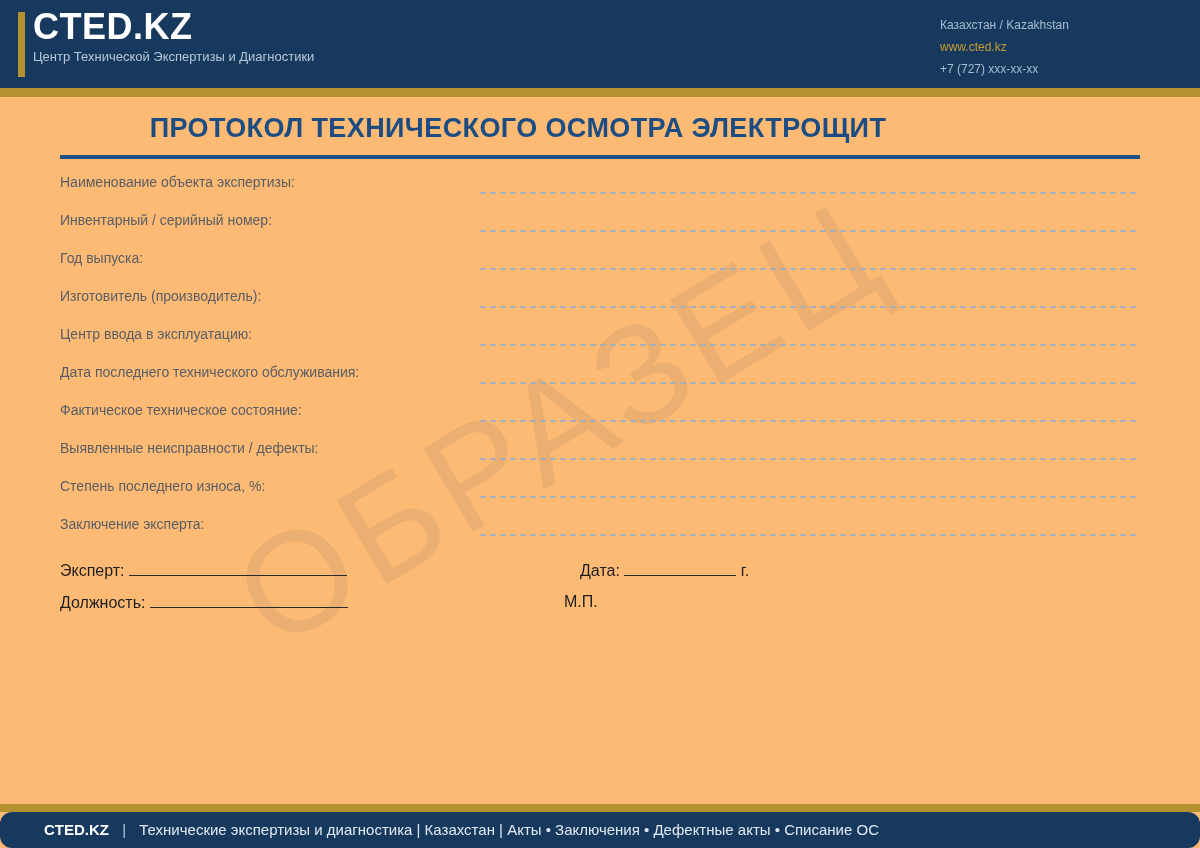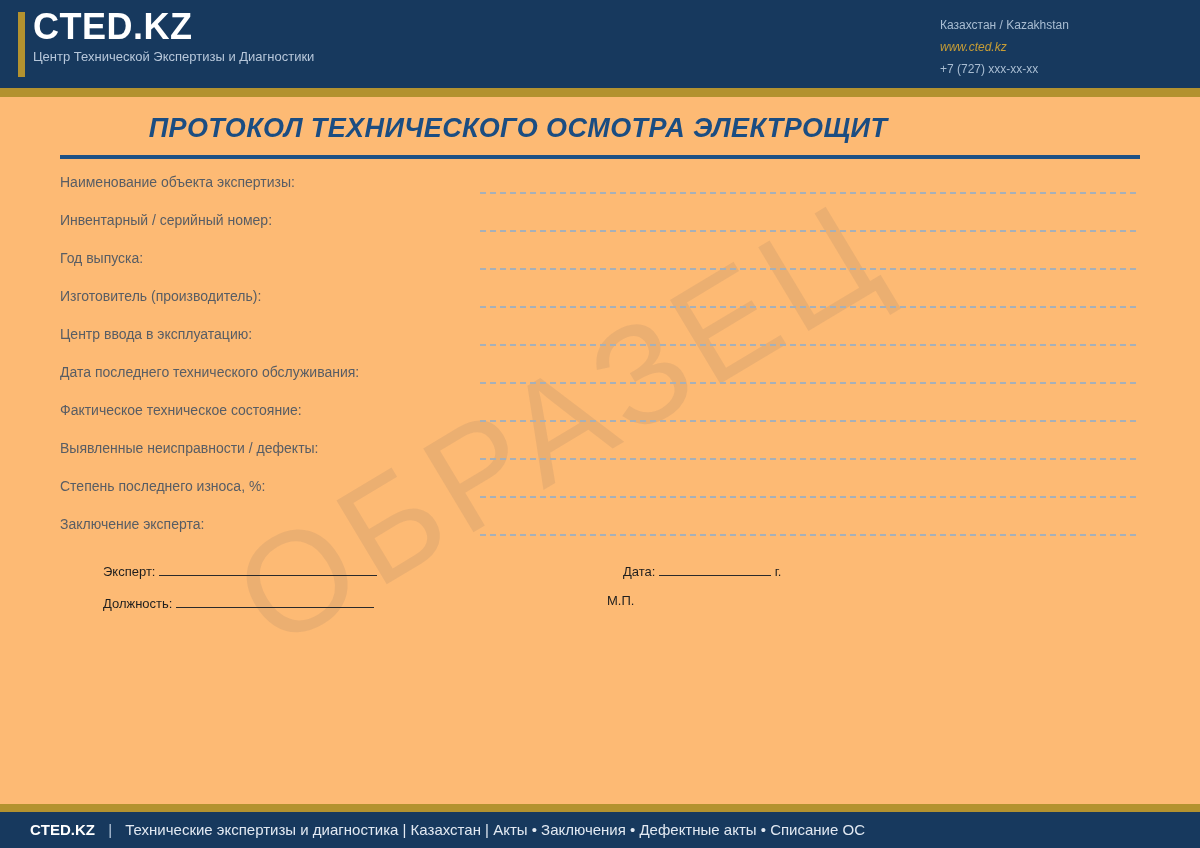--- a/index.html
+++ b/index.html
@@ -42,41 +42,40 @@
     font-size: 13px;
     font-weight: 400;
   }
   .header-contacts {
     position: absolute;
     left: 940px; top: 14px;
     font-size: 12px;
     line-height: 22px;
   }
   .hc-country { color: #a9bdd2; }
-  .hc-site { color: #C79D35; cursor: pointer; font-style: italic; }
+  .hc-site { color: #C79D35; cursor: pointer; }
   .hc-phone { color: #a9bdd2; }
 
   .gold-stripe {
     position: absolute;
     left: 0; top: 88px;
     width: 1200px; height: 9px;
     background: #B3922F;
   }
 
   
   .doc-title {
     position: absolute;
     left: 0; top: 113px;
     width: 1036px;
     text-align: center;
     color: #1b4d82;
     font-size: 27px;
     font-weight: 700;
     letter-spacing: 0.4px;
-    font-style: italic;
   }
   .title-rule {
     position: absolute;
     left: 60px; top: 155px;
     width: 1080px; height: 4px;
     background: #1d5185;
   }
 
   
   .watermark {
@@ -114,25 +113,24 @@
     left: 480px; right: 60px; top: 19px;
     height: 2px;
     background: repeating-linear-gradient(90deg,
       #a7b0b8 0px, #a7b0b8 6px,
       transparent 6px, transparent 10px);
   }
 
   
   .sig-item {
     position: absolute;
-    font-size: 13px;
+    font-size: 16px;
     color: #1e1e1e;
     z-index: 1;
     white-space: nowrap;
-    margin-left: 43px;
   }
   .sig-underline {
     display: inline-block;
     height: 15px;
     border-bottom: 1.5px solid #2a2a2a;
     vertical-align: baseline;
   }
   .u-expert { width: 218px; }
   .u-position { width: 198px; }
   .u-date { width: 112px; }
@@ -145,22 +143,23 @@
     background: #B3922F;
   }
   .footer-bar {
     position: absolute;
     left: 0; top: 812px;
     width: 1200px; height: 36px;
     background: #17395E;
     color: #e2e9f2;
     font-size: 15px;
     line-height: 36px;
-    padding-left: 30px;
+    padding-left: 44px;
     white-space: nowrap;
+    border-radius: 12px;
   }
   .footer-brand { font-weight: 700; color: #ffffff; }
   .footer-sep { padding: 0 9px; color: #b7c7da; }
 </style>
 </head>
 <body>
 
 <div class="page">
 
   <div class="topbar">

